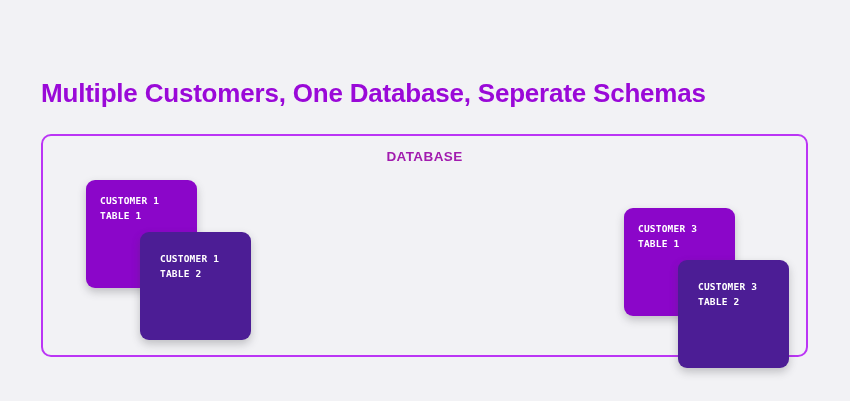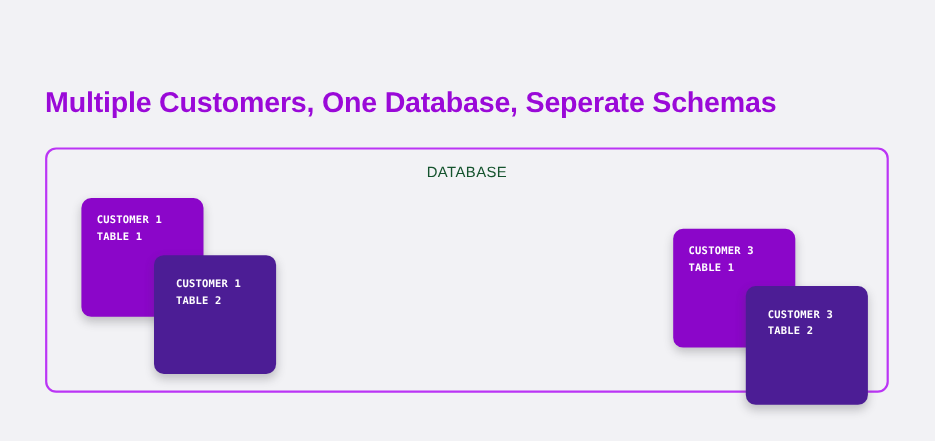--- a/index.html
+++ b/index.html
@@ -52,22 +52,22 @@
     border-radius: 10px;
     background: transparent;
   }
   .db-label {
     position: absolute;
     left: 0;
     right: 0;
     top: 13px;
     text-align: center;
     font-size: 13.5px;
-    font-weight: normal;
-    color: #14532d;
+    font-weight: bold;
+    color: #a21caf;
     letter-spacing: 0.4px;
   }
   .group {
     position: absolute;
     top: 0;
     width: 240px;
     height: 223px;
   }
   .group-1 { left: 22px; }
   .group-2 { left: 290px; }
@@ -75,21 +75,21 @@
 
   .card {
     position: absolute;
     width: 111px;
     height: 108px;
     border-radius: 9px;
     box-sizing: border-box;
     box-shadow: 0 4px 9px rgba(60, 60, 70, 0.28);
   }
   .card-dark {
-    left: 9px;
+    left: 21px;
     top: 44px;
     background: #8b06c9;
     z-index: 1;
   }
   .card-light {
     left: 75px;
     top: 96px;
     background: #4c1d95;
     z-index: 2;
   }

